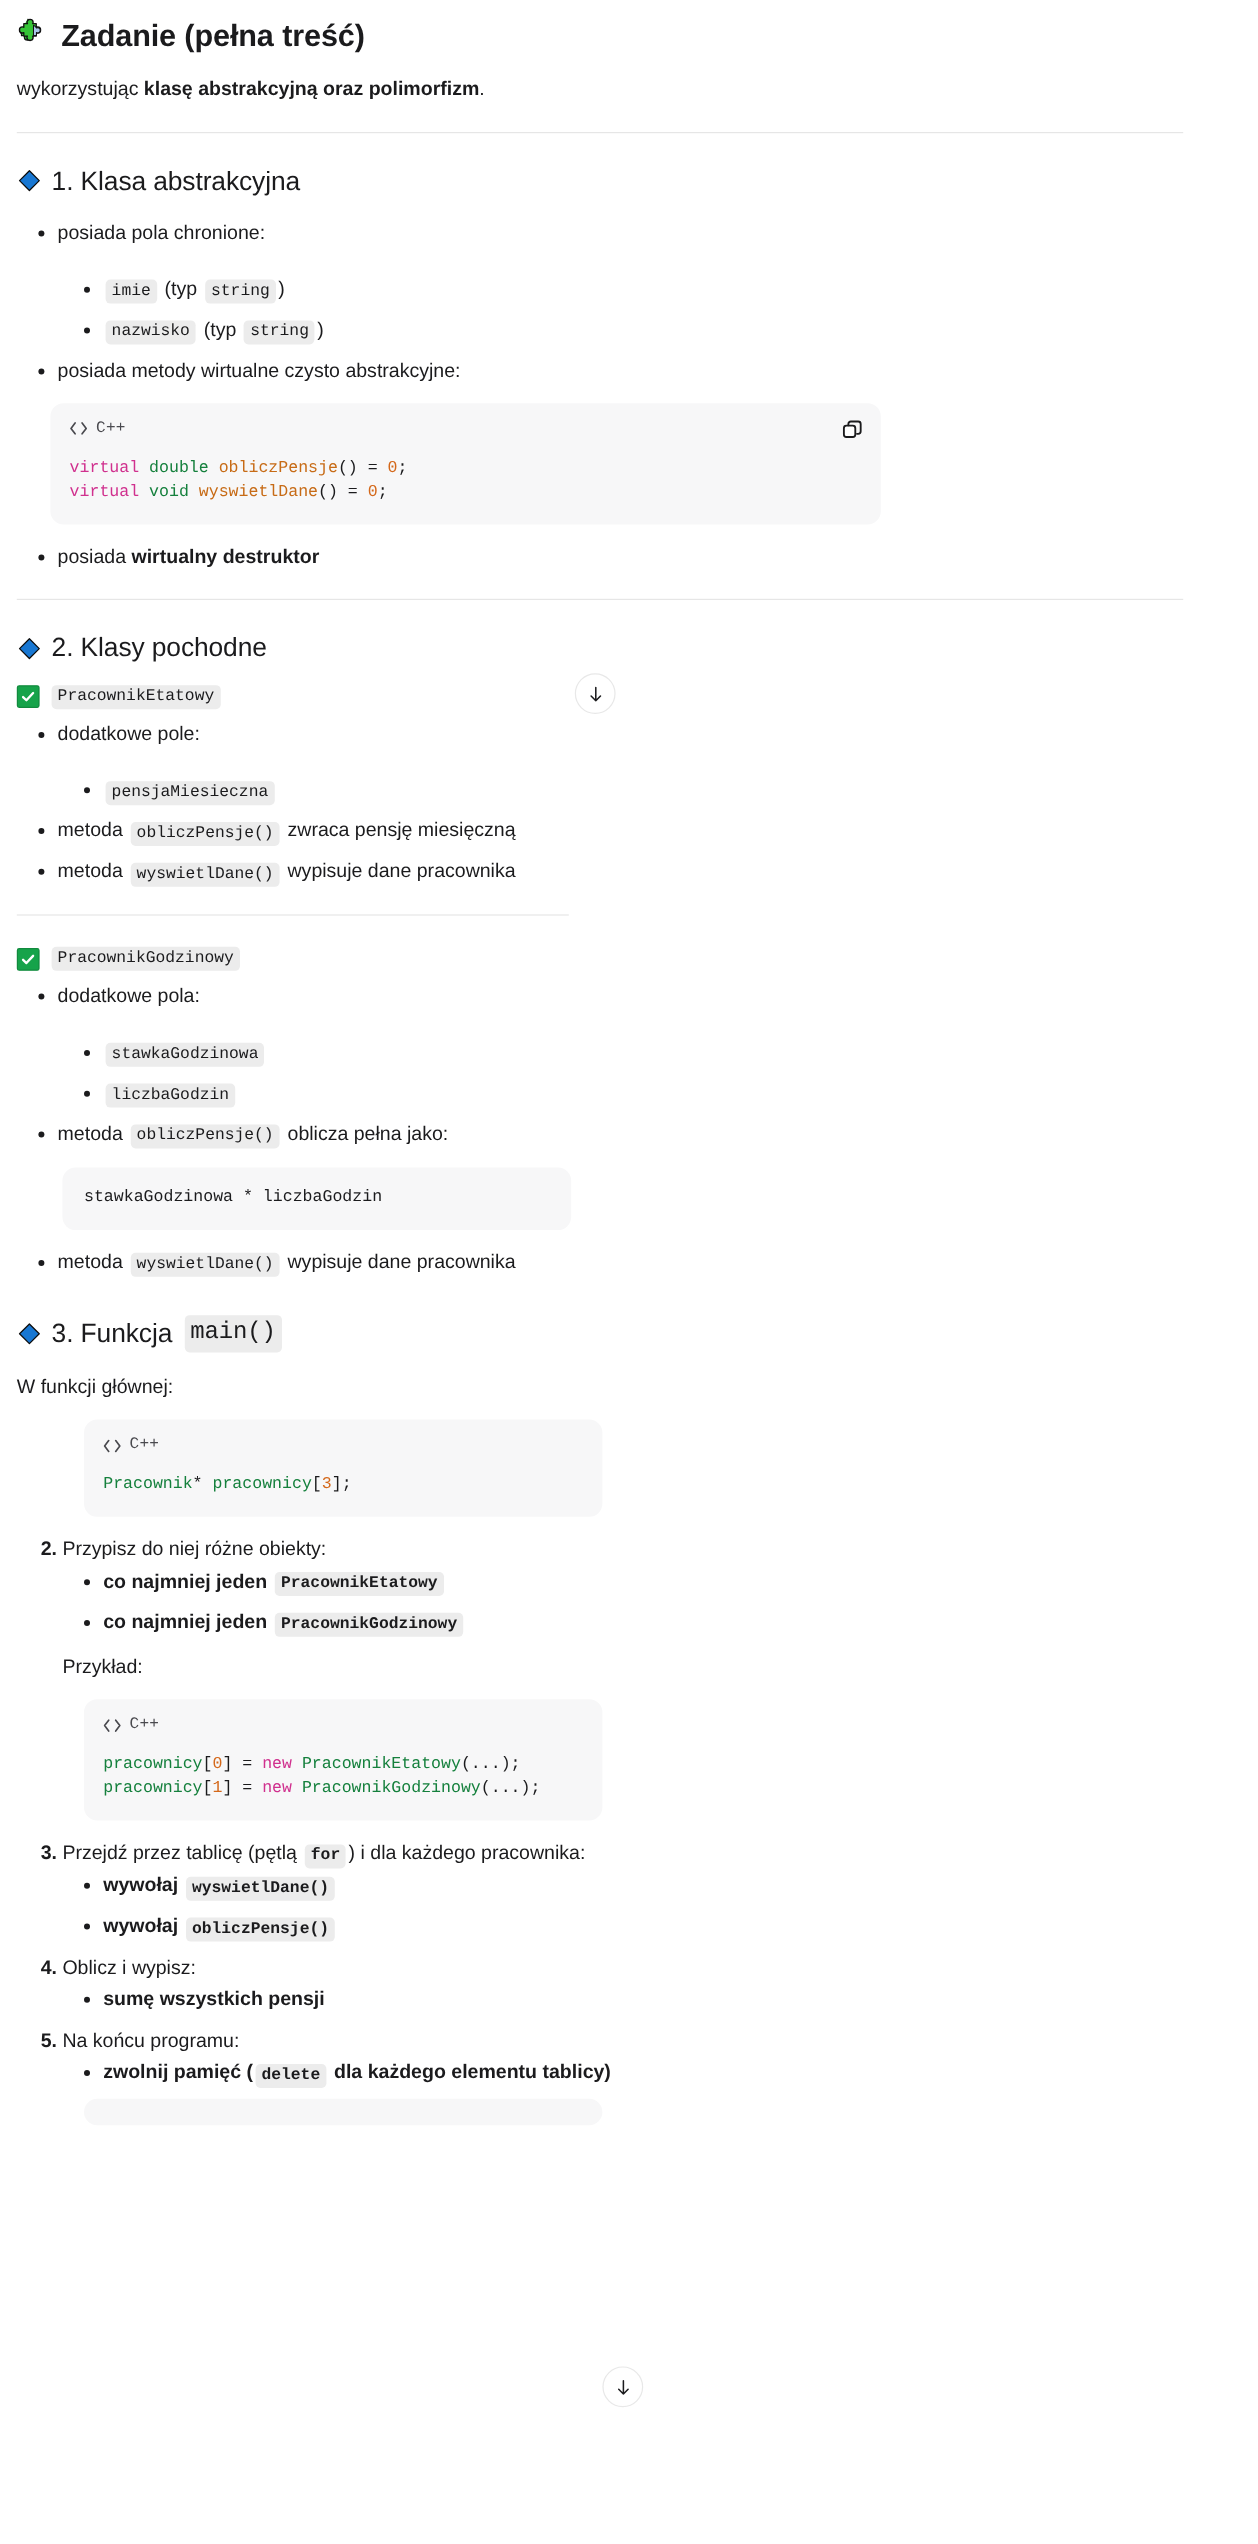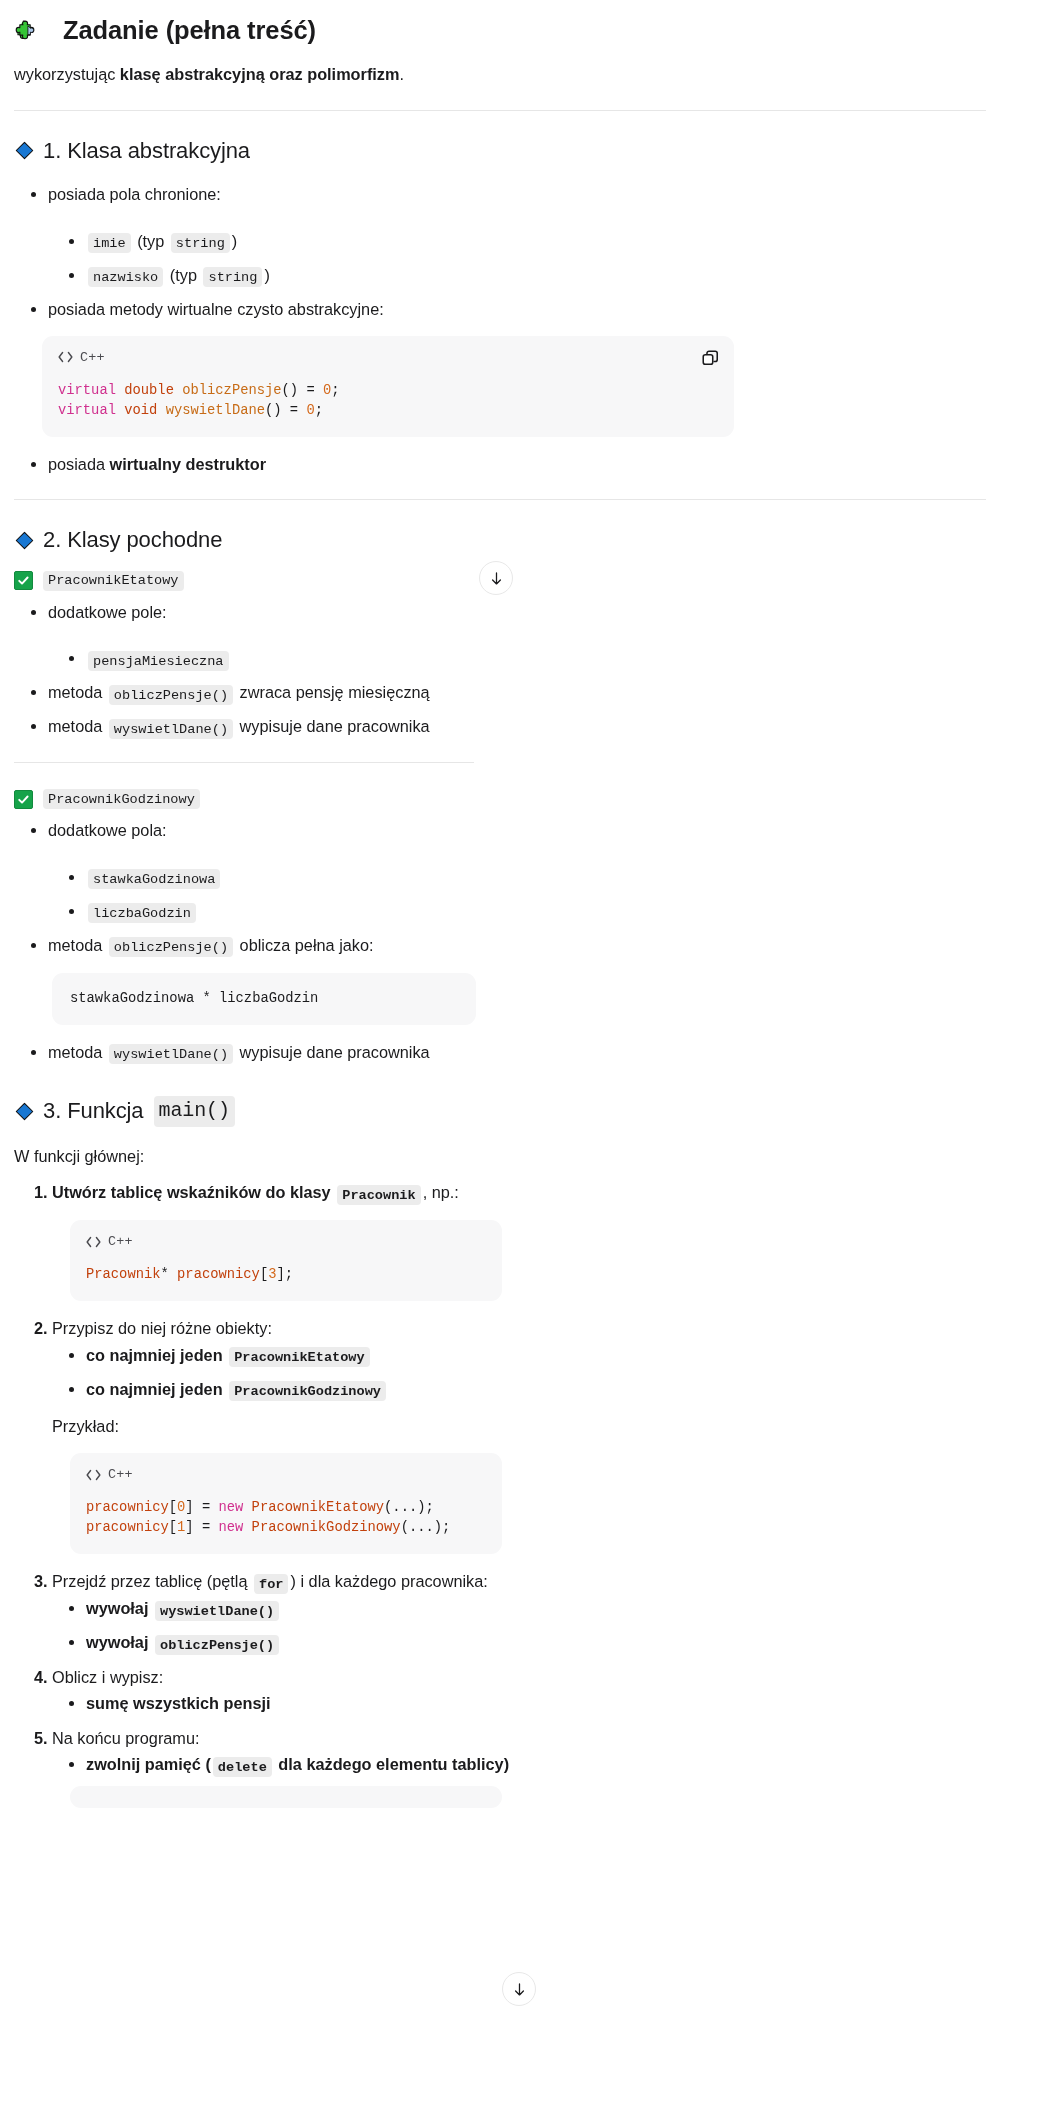--- a/index.html
+++ b/index.html
@@ -29,22 +29,22 @@
   }
 
   
   h1.doc-title {
     font-size: 25.5px;
     line-height: 1.3;
     font-weight: 700;
     margin: 0 0 14px 0;
     letter-spacing: -0.1px;
     display: flex;
-    align-items: center;
-    gap: 26px;
+    align-items: flex-start;
+    gap: 14px;
   }
   h2.sect-title {
     font-size: 22px;
     line-height: 1.3;
     font-weight: 400;
     margin: 0 0 16px 0;
     letter-spacing: -0.1px;
     display: flex;
     align-items: center;
     gap: 8px;
@@ -143,21 +143,21 @@
   }
   pre.code {
     margin: 0;
     font-family: "Liberation Mono", "DejaVu Sans Mono", monospace;
     font-size: 13.8px;
     line-height: 1.45;
     white-space: pre;
     color: #1b1b1d;
   }
   .t-kw   { color: #d0308e; }   
-  .t-type { color: #c2410c; }   
+  .t-type { color: #15803d; }   
   .t-fn   { color: #c76b16; }   
   .t-num  { color: #d4681a; }   
   .t-pl   { color: #1b1b1d; }   
 
   
   .check-line {
     display: flex;
     align-items: center;
     gap: 8px;
     margin: 0 0 8px 0;
@@ -324,25 +324,20 @@
         <svg class="icon-svg" width="21" height="21" viewBox="0 0 24 24" aria-hidden="true">
           <path d="M12 2.6 21.4 12 12 21.4 2.6 12z" fill="#1877d2" stroke="#0d0d0d" stroke-width="1.2" stroke-linejoin="round"></path>
         </svg>
       </span>
       <span>3. Funkcja</span>
       <code class="chip">main()</code>
     </h2>
 
     <p class="para">W funkcji głównej:</p>
 
-    <ol class="num">
-      <li>
-        <b>Utwórz tablicę wskaźników do klasy</b> <code class="chip">Pracownik</code><span class="li-body">, np.:</span>
-      </li>
-    </ol>
 
     <div class="codeblock indent3">
       <div class="cb-head">
         <span>
           <svg class="icon-svg" width="15" height="12" viewBox="0 0 18 14" aria-hidden="true">
             <path d="M5.5 1.6 1.4 7l4.1 5.4M12.5 1.6 16.6 7l-4.1 5.4" fill="none" stroke="#4a4a4f" stroke-width="1.7" stroke-linecap="round" stroke-linejoin="round"></path>
           </svg>
         </span>
         <span class="cb-lang">C++</span>
       </div>

